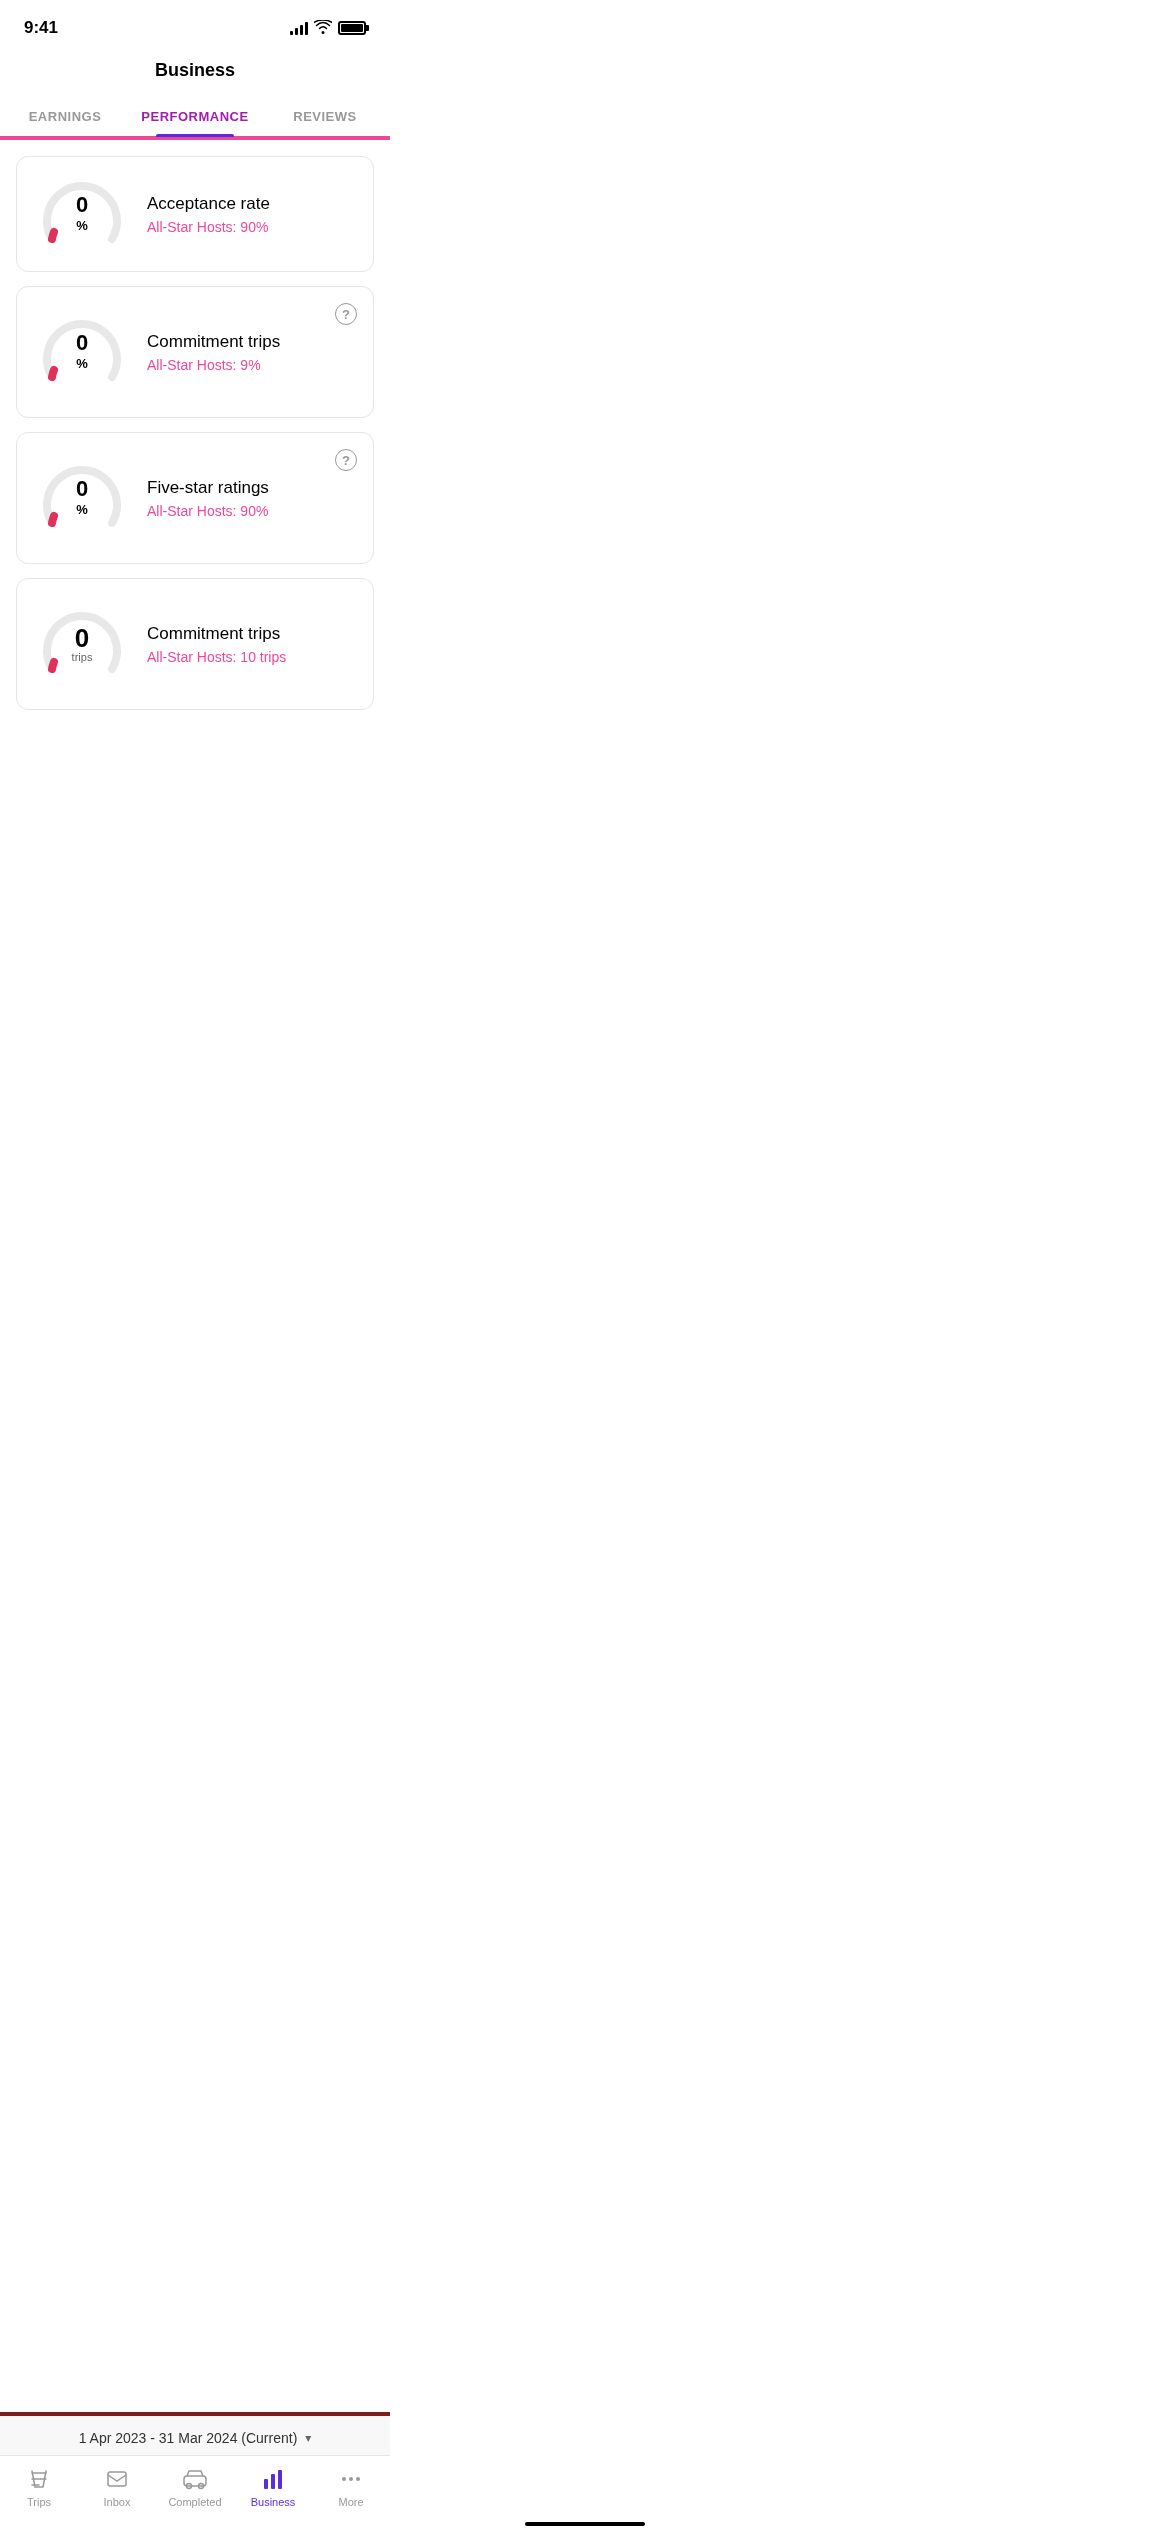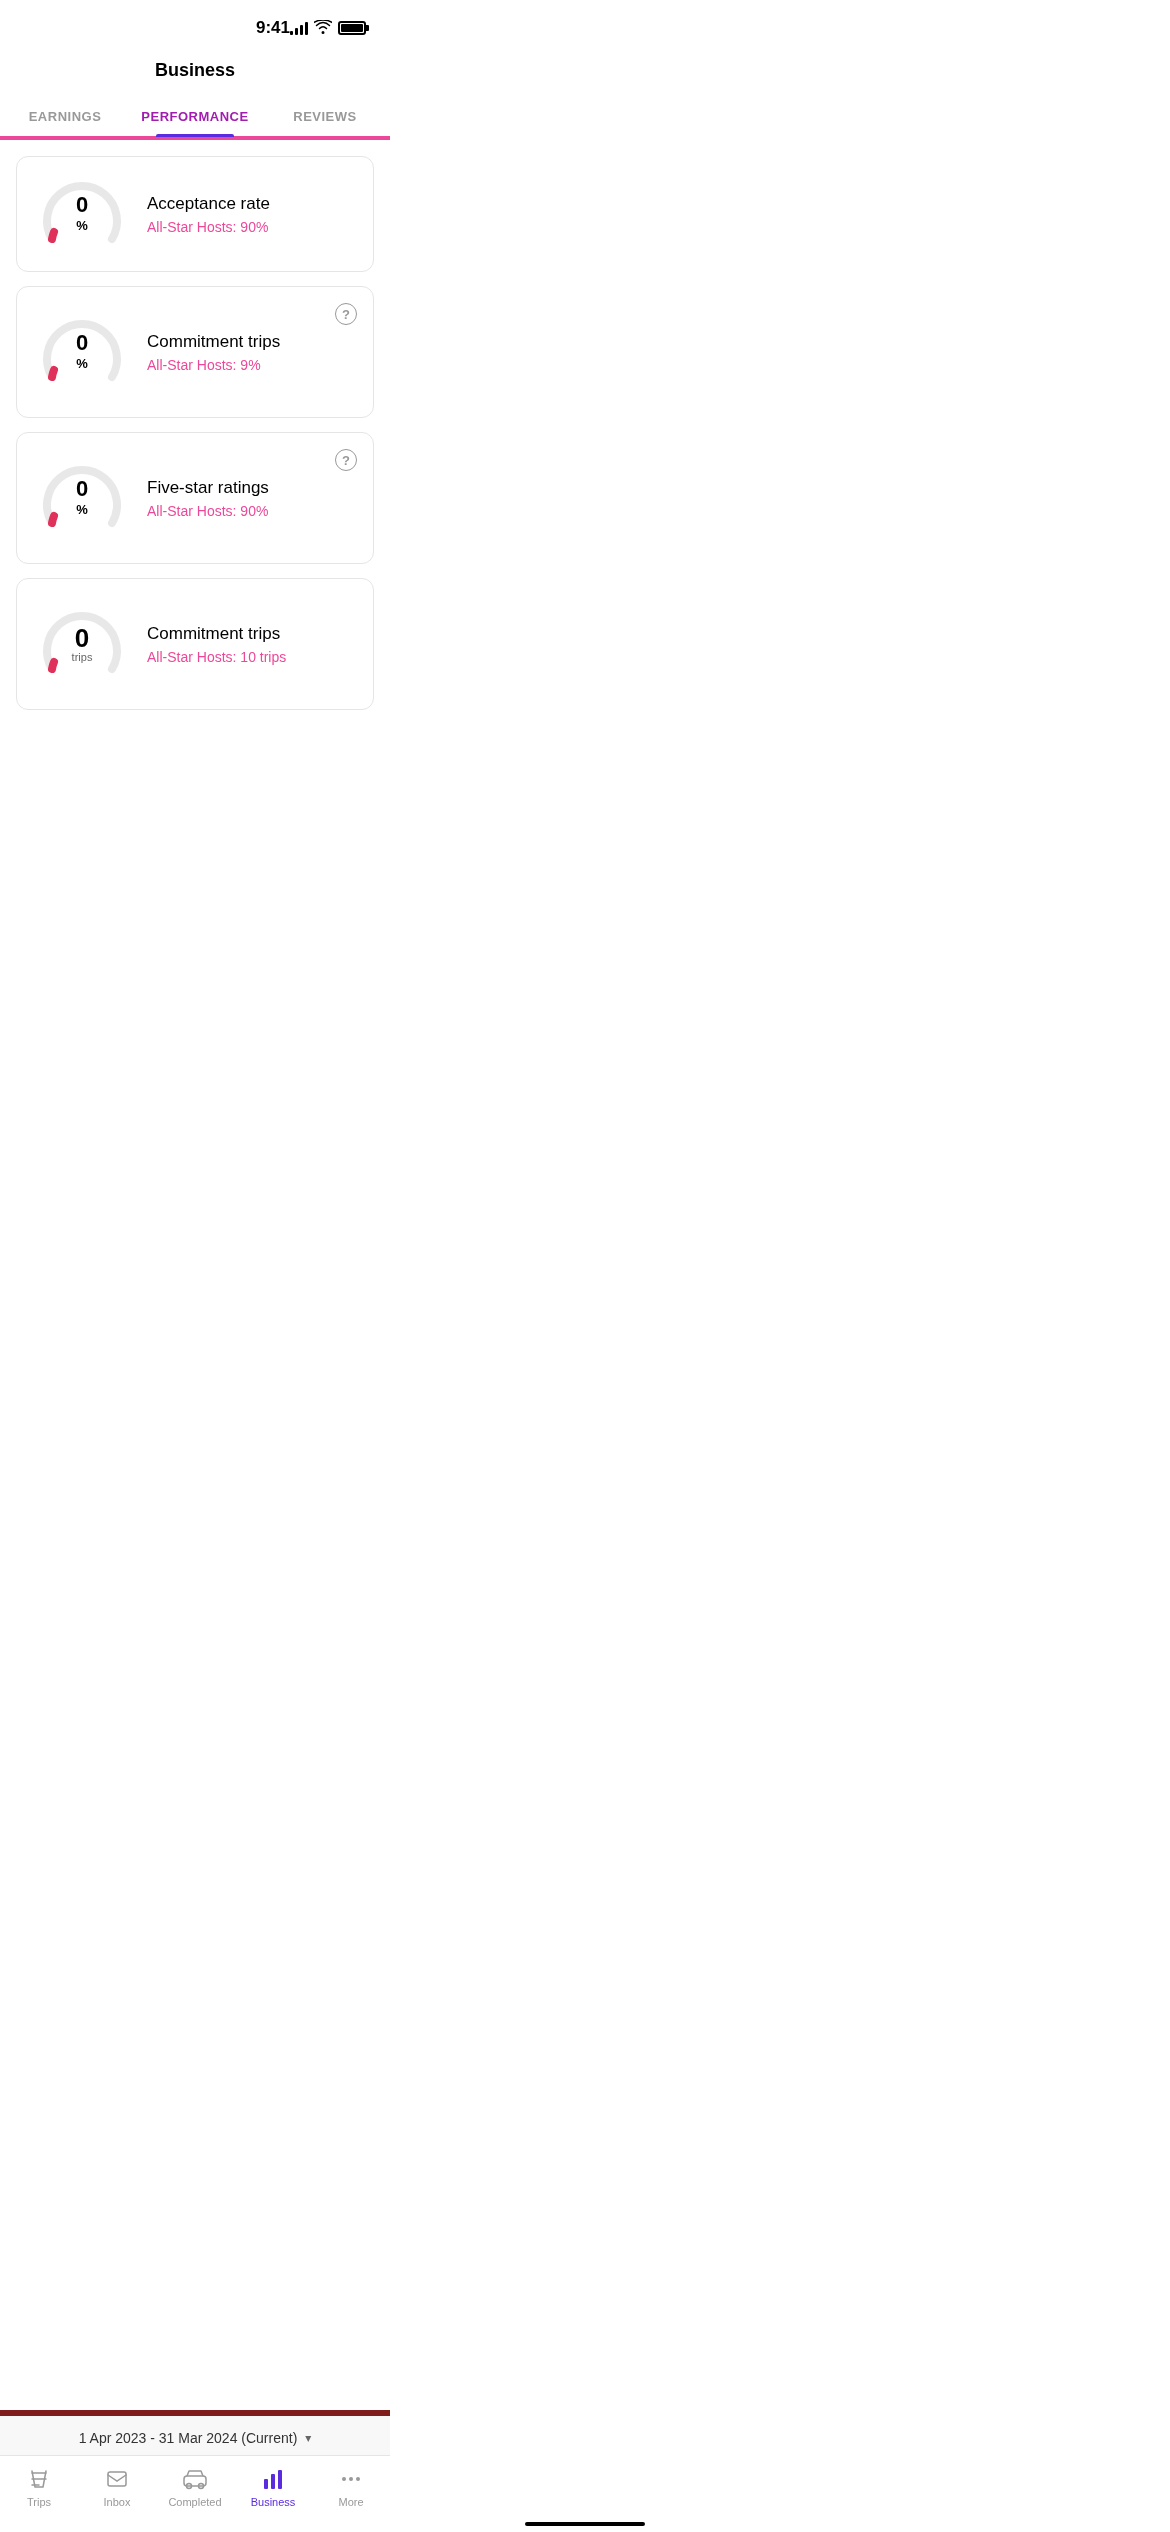--- a/index.html
+++ b/index.html
@@ -10,21 +10,21 @@
       min-height: 844px;
       background: #ffffff;
       font-family: -apple-system, BlinkMacSystemFont, 'Helvetica Neue', sans-serif;
       position: relative;
       overflow-x: hidden;
     }
 
     
     .status-bar {
       display: flex;
-      justify-content: flex-end;
+      justify-content: space-between;
       align-items: center;
       padding: 14px 24px 8px;
       height: 50px;
     }
 
     .status-time {
       font-size: 17px;
       font-weight: 600;
       color: #000;
     }
@@ -227,21 +227,21 @@
     }
 
     
     .date-bar {
       position: fixed;
       bottom: 72px;
       left: 0;
       right: 0;
       width: 390px;
       background: #f8f8f8;
-      border-top: 6px solid #7f1d1d;
+      border-top: 4px solid #7f1d1d;
       padding: 14px 20px;
       display: flex;
       align-items: center;
       justify-content: center;
       gap: 8px;
       z-index: 10;
     }
 
     .date-text {
       font-size: 14px;

